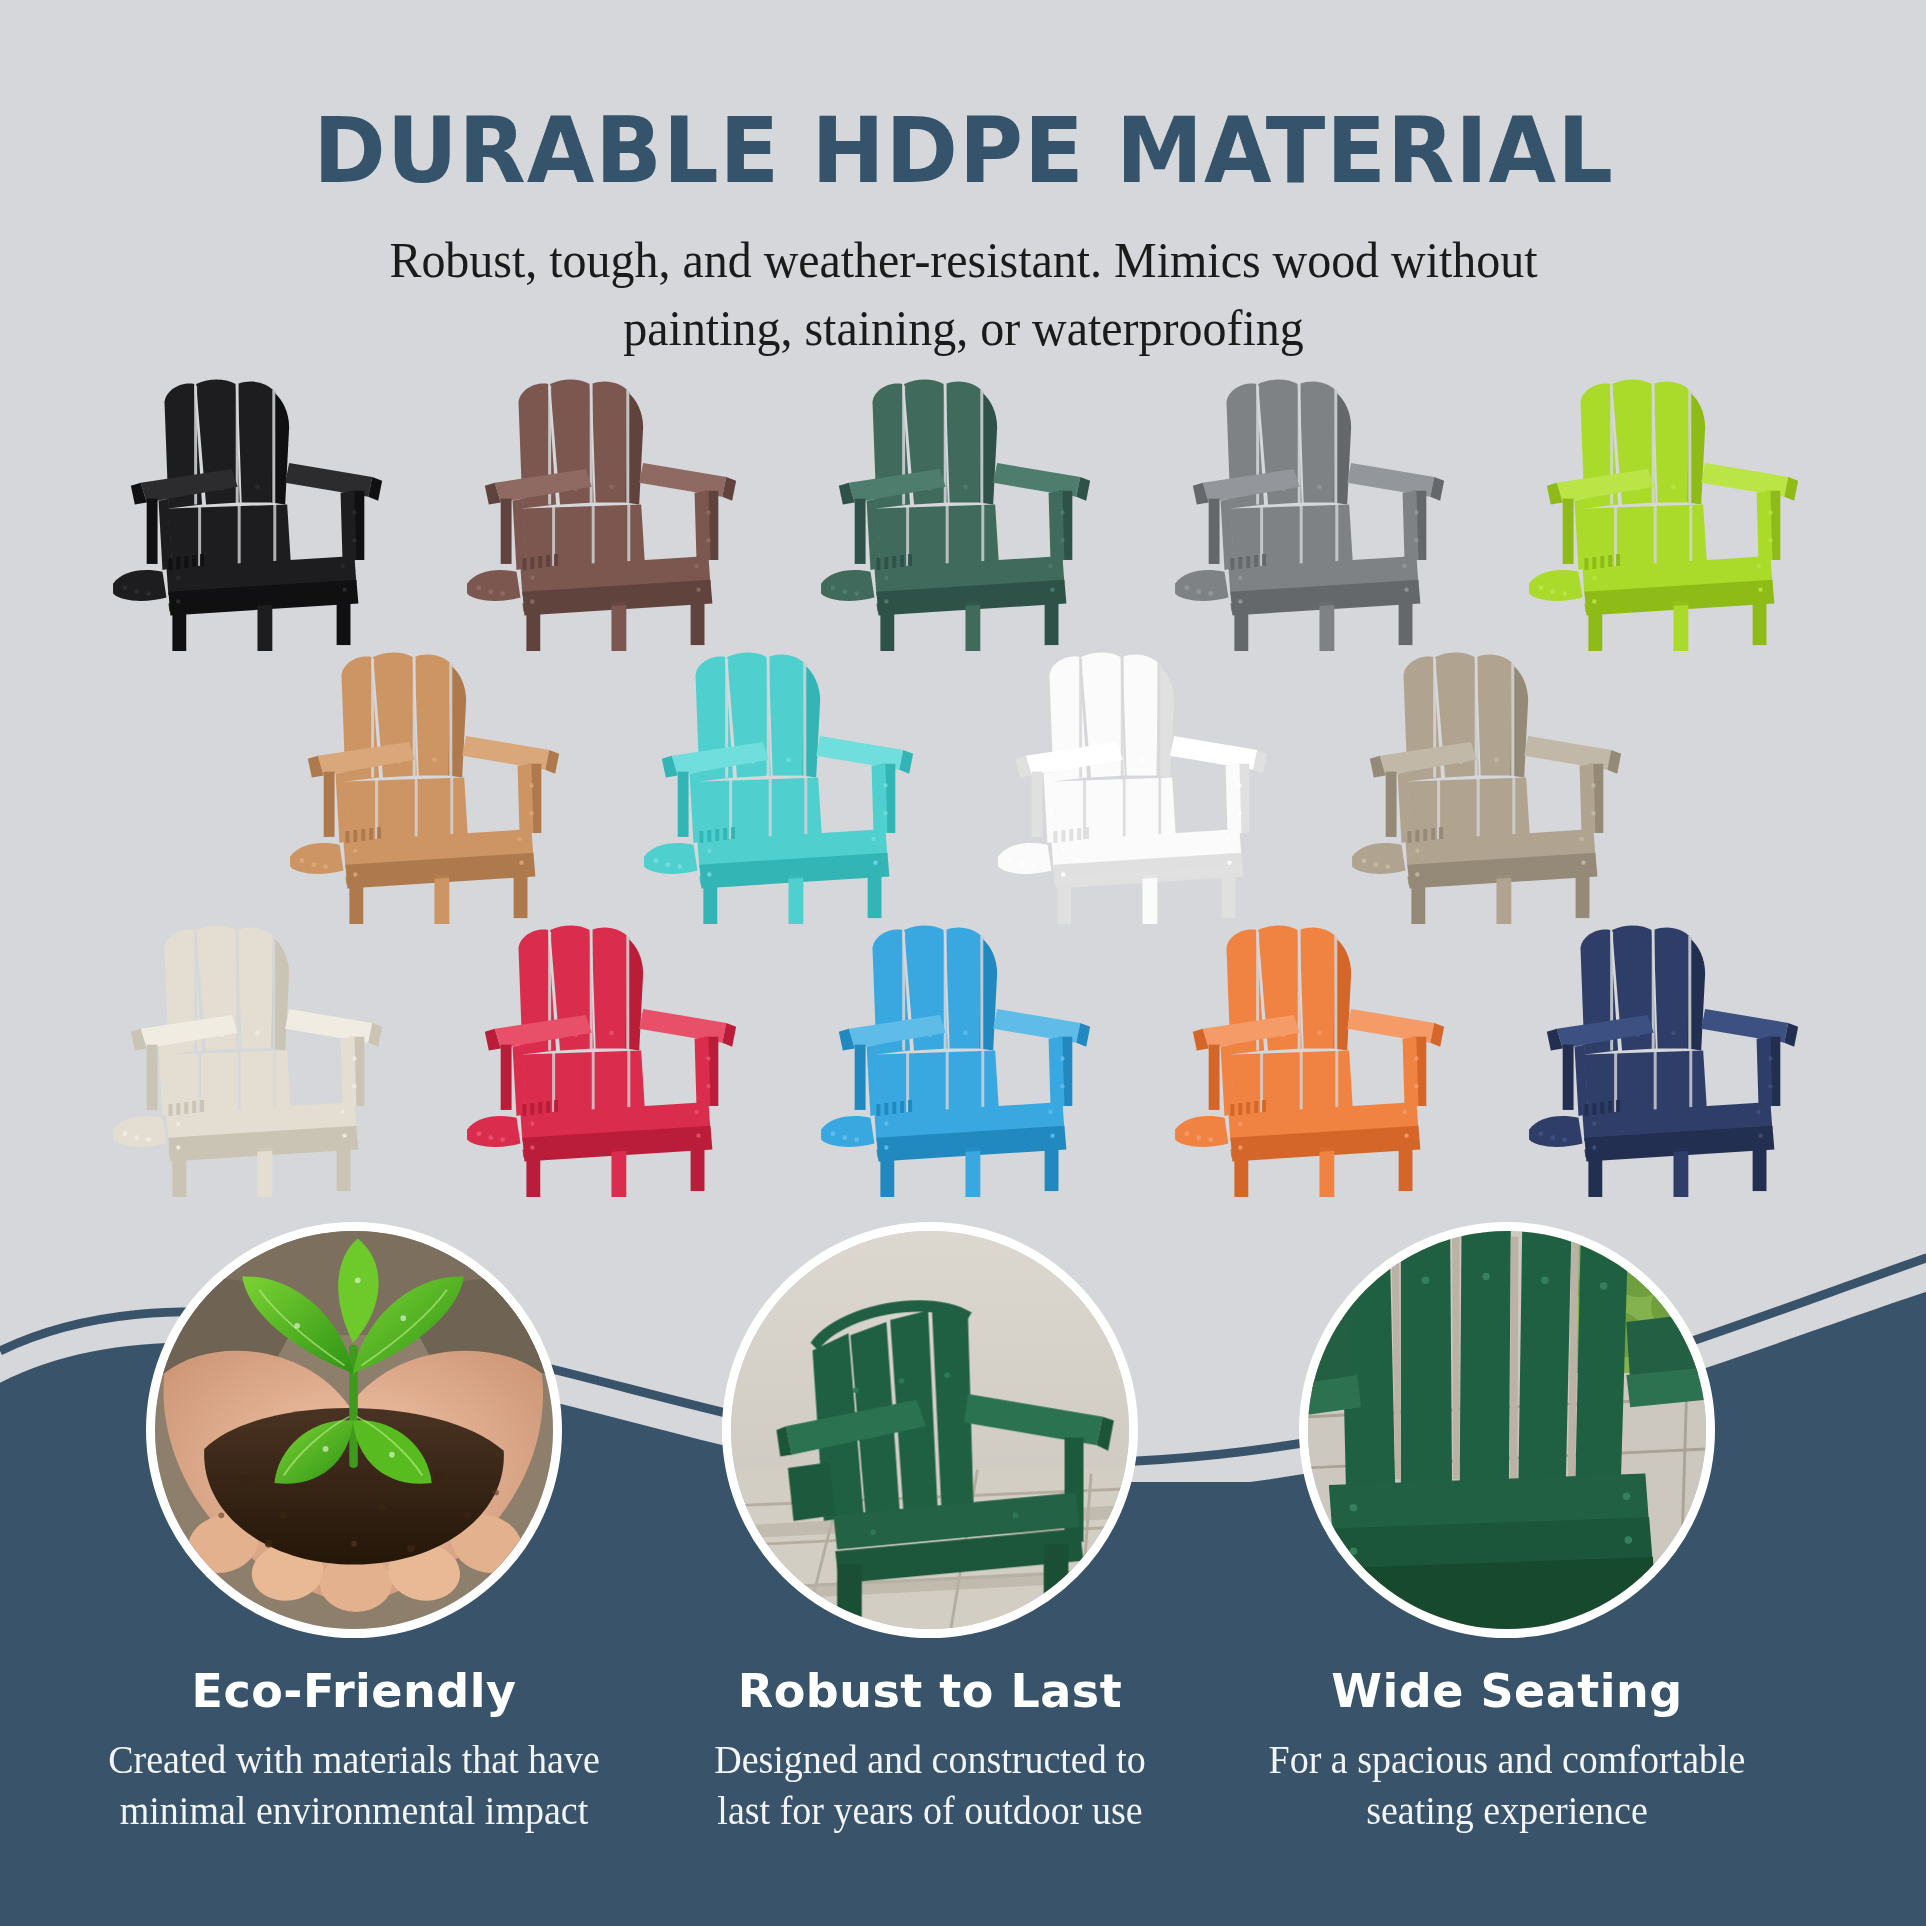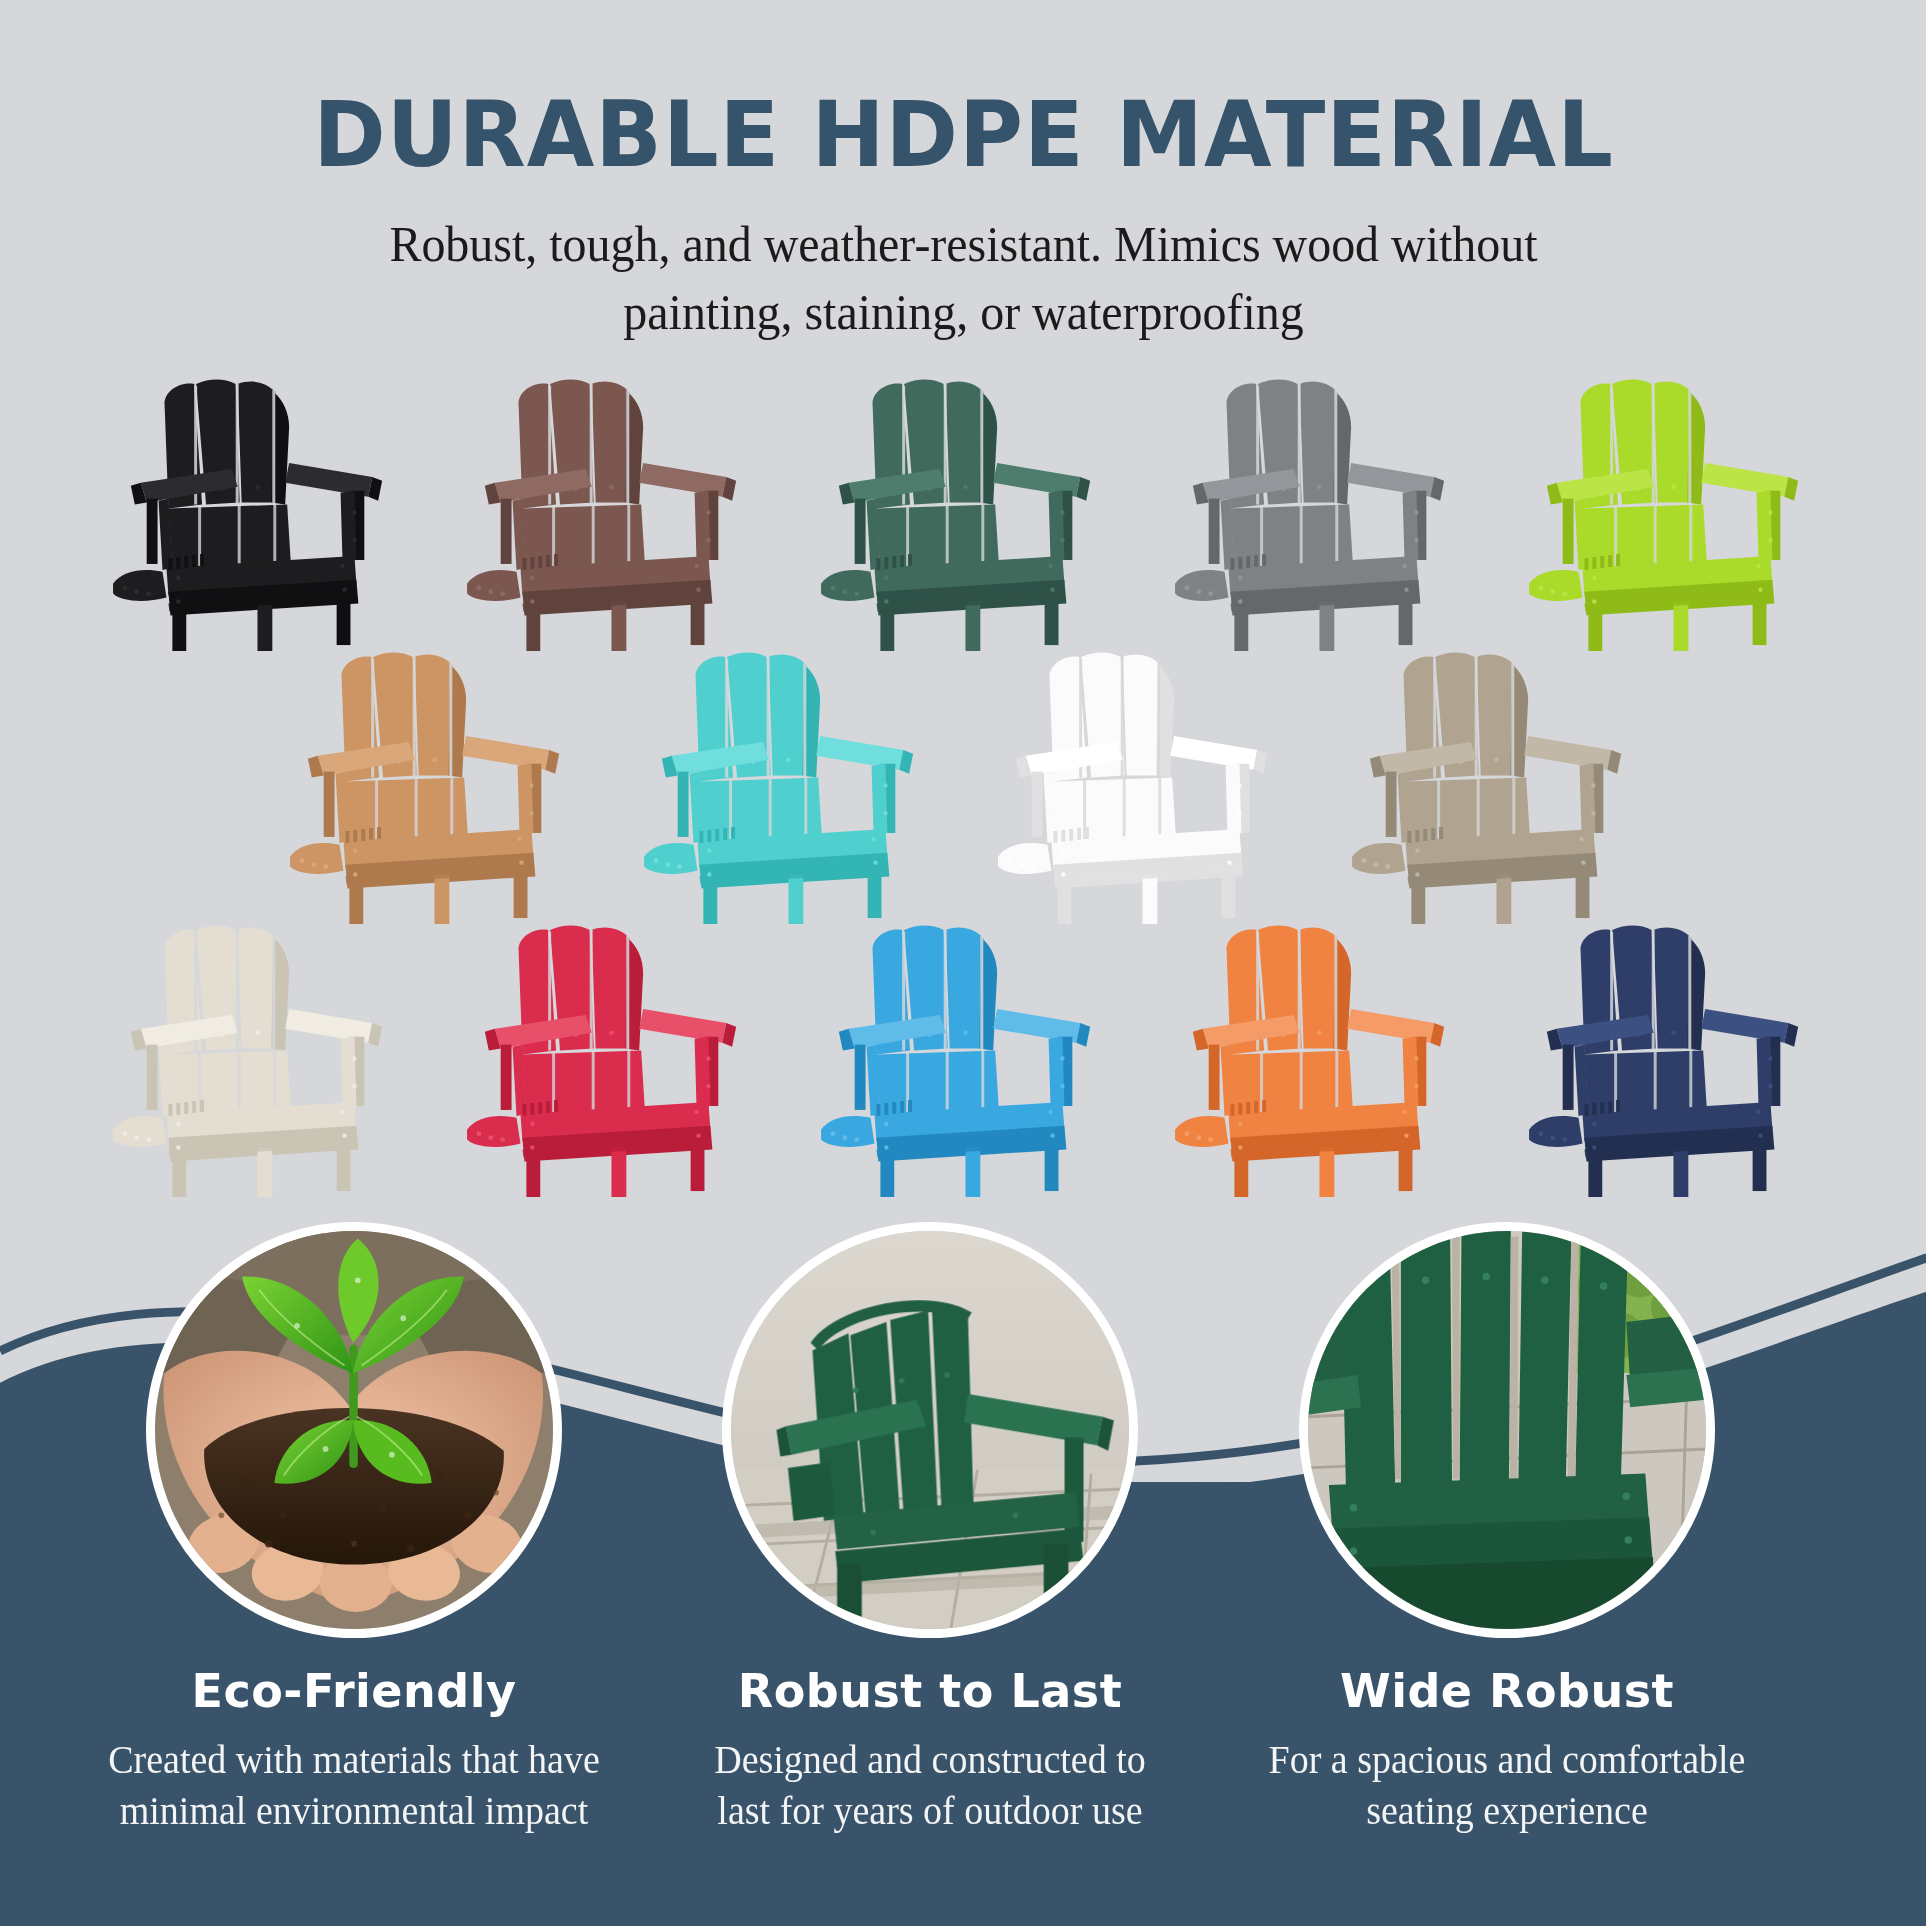--- a/index.html
+++ b/index.html
@@ -6,21 +6,21 @@
   html,body { width:1927px; height:1927px; }
   body {
     font-family:"Liberation Serif", serif;
     background:#d5d7da;
     position:relative;
     overflow:hidden;
   }
   #root { position:absolute; inset:0; }
 
   
-  .header { position:absolute; top:0; left:0; width:100%; text-align:center; }
+  .header { position:absolute; top:16px; left:0; width:100%; text-align:center; }
   .title {
     font-family:"DejaVu Sans", sans-serif;
     font-weight:bold;
     font-size:91px;
     letter-spacing:1px;
     color:#35546b;
     margin-top:87px;
     line-height:1.05;
     transform:scaleX(0.96);
   }
@@ -1349,20 +1349,20 @@
             <circle cx="188" cy="48" r="4"></circle>
               <circle cx="250" cy="52" r="4"></circle>
             <circle cx="312" cy="58" r="4"></circle>
             <circle cx="48" cy="292" r="4"></circle>
               <circle cx="336" cy="280" r="4"></circle>
             <circle cx="48" cy="338" r="4"></circle>
               <circle cx="338" cy="326" r="4"></circle>
           </g>
         </svg>
       </div>
-      <div class="feat-title">Wide Robust</div>
+      <div class="feat-title">Wide Seating</div>
       <div class="feat-desc">For a spacious and comfortable</div>
       <div class="feat-desc">seating experience</div>
     </div>
 
   </div>
 </div>
 
 
 </body></html>

